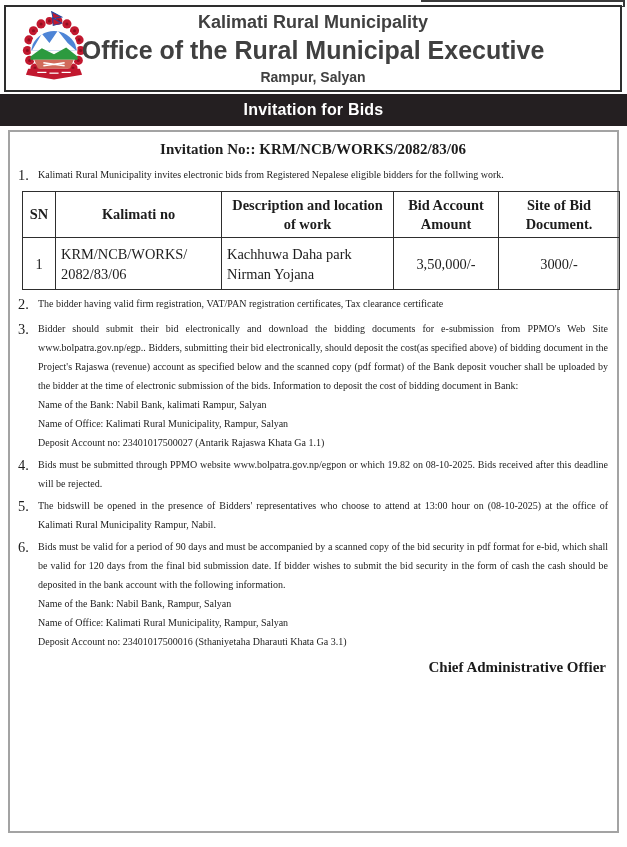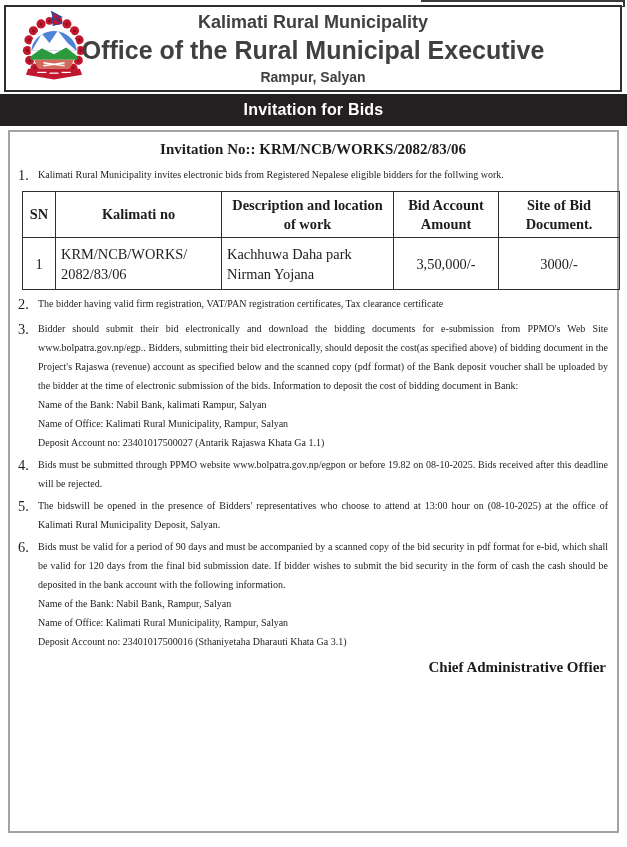--- a/index.html
+++ b/index.html
@@ -151,25 +151,25 @@
       <div class="item">
         <div class="num">2.</div>
         <div class="ibody"><span>The bidder having valid firm registration, VAT/PAN registration certificates, Tax clearance certificate</span></div>
       </div>
       <div class="item">
         <div class="num">3.</div>
         <div class="ibody"><span>Bidder should submit their bid electronically and download the bidding documents for e-submission from PPMO's Web Site www.bolpatra.gov.np/egp.. Bidders, submitting their bid electronically, should deposit the cost(as specified above) of bidding document in the Project's Rajaswa (revenue) account as specified below and the scanned copy (pdf format) of the Bank deposit voucher shall be uploaded by the bidder at the time of electronic submission of the bids. Information to deposit the cost of bidding document in Bank:</span><br><span class="b">Name of the Bank:</span><span> Nabil Bank, kalimati Rampur, Salyan</span><br><span class="b">Name of Office:</span><span> Kalimati Rural Municipality, Rampur, Salyan</span><br><span class="b">Deposit Account no:</span><span> 23401017500027 (Antarik Rajaswa Khata Ga 1.1)</span></div>
       </div>
       <div class="item">
         <div class="num">4.</div>
-        <div class="ibody"><span>Bids must be submitted through PPMO website www.bolpatra.gov.np/egpon or before </span><span class="b">19.82</span><span> on 08-10-2025. Bids received after this deadline will be rejected.</span></div>
+        <div class="ibody"><span>Bids must be submitted through PPMO website www.bolpatra.gov.np/egpon or which </span><span class="b">19.82</span><span> on 08-10-2025. Bids received after this deadline will be rejected.</span></div>
       </div>
       <div class="item">
         <div class="num">5.</div>
-        <div class="ibody"><span>The bidswill be opened in the presence of Bidders' representatives who choose to attend at </span><span class="b">13:00 hour on (08-10-2025)</span><span> at the office of </span><span class="b">Kalimati Rural Municipality Deposit, Salyan.</span></div>
+        <div class="ibody"><span>The bidswill be opened in the presence of Bidders' representatives who choose to attend at </span><span class="b">13:00 hour on (08-10-2025)</span><span> at the office of </span><span class="b">Kalimati Rural Municipality Rampur, Nabil.</span></div>
       </div>
       <div class="item">
         <div class="num">6.</div>
         <div class="ibody"><span>Bids must be valid for a period of 90 days and must be accompanied by a scanned copy of the bid security in pdf format for e-bid, which shall be valid for 120 days from the final bid submission date. If bidder wishes to submit the bid security in the form of cash the cash should be deposited in the bank account with the following information.</span><br><span class="b">Name of the Bank:</span><span> Nabil Bank, Rampur, Salyan</span><br><span class="b">Name of Office:</span><span> Kalimati Rural Municipality, Rampur, Salyan</span><br><span class="b">Deposit Account no:</span><span> 23401017500016 (Sthaniyetaha Dharauti Khata Ga 3.1)</span></div>
       </div>
     </div>
 
   <div class="sig">Chief Administrative Offier</div>
 </div>
 

